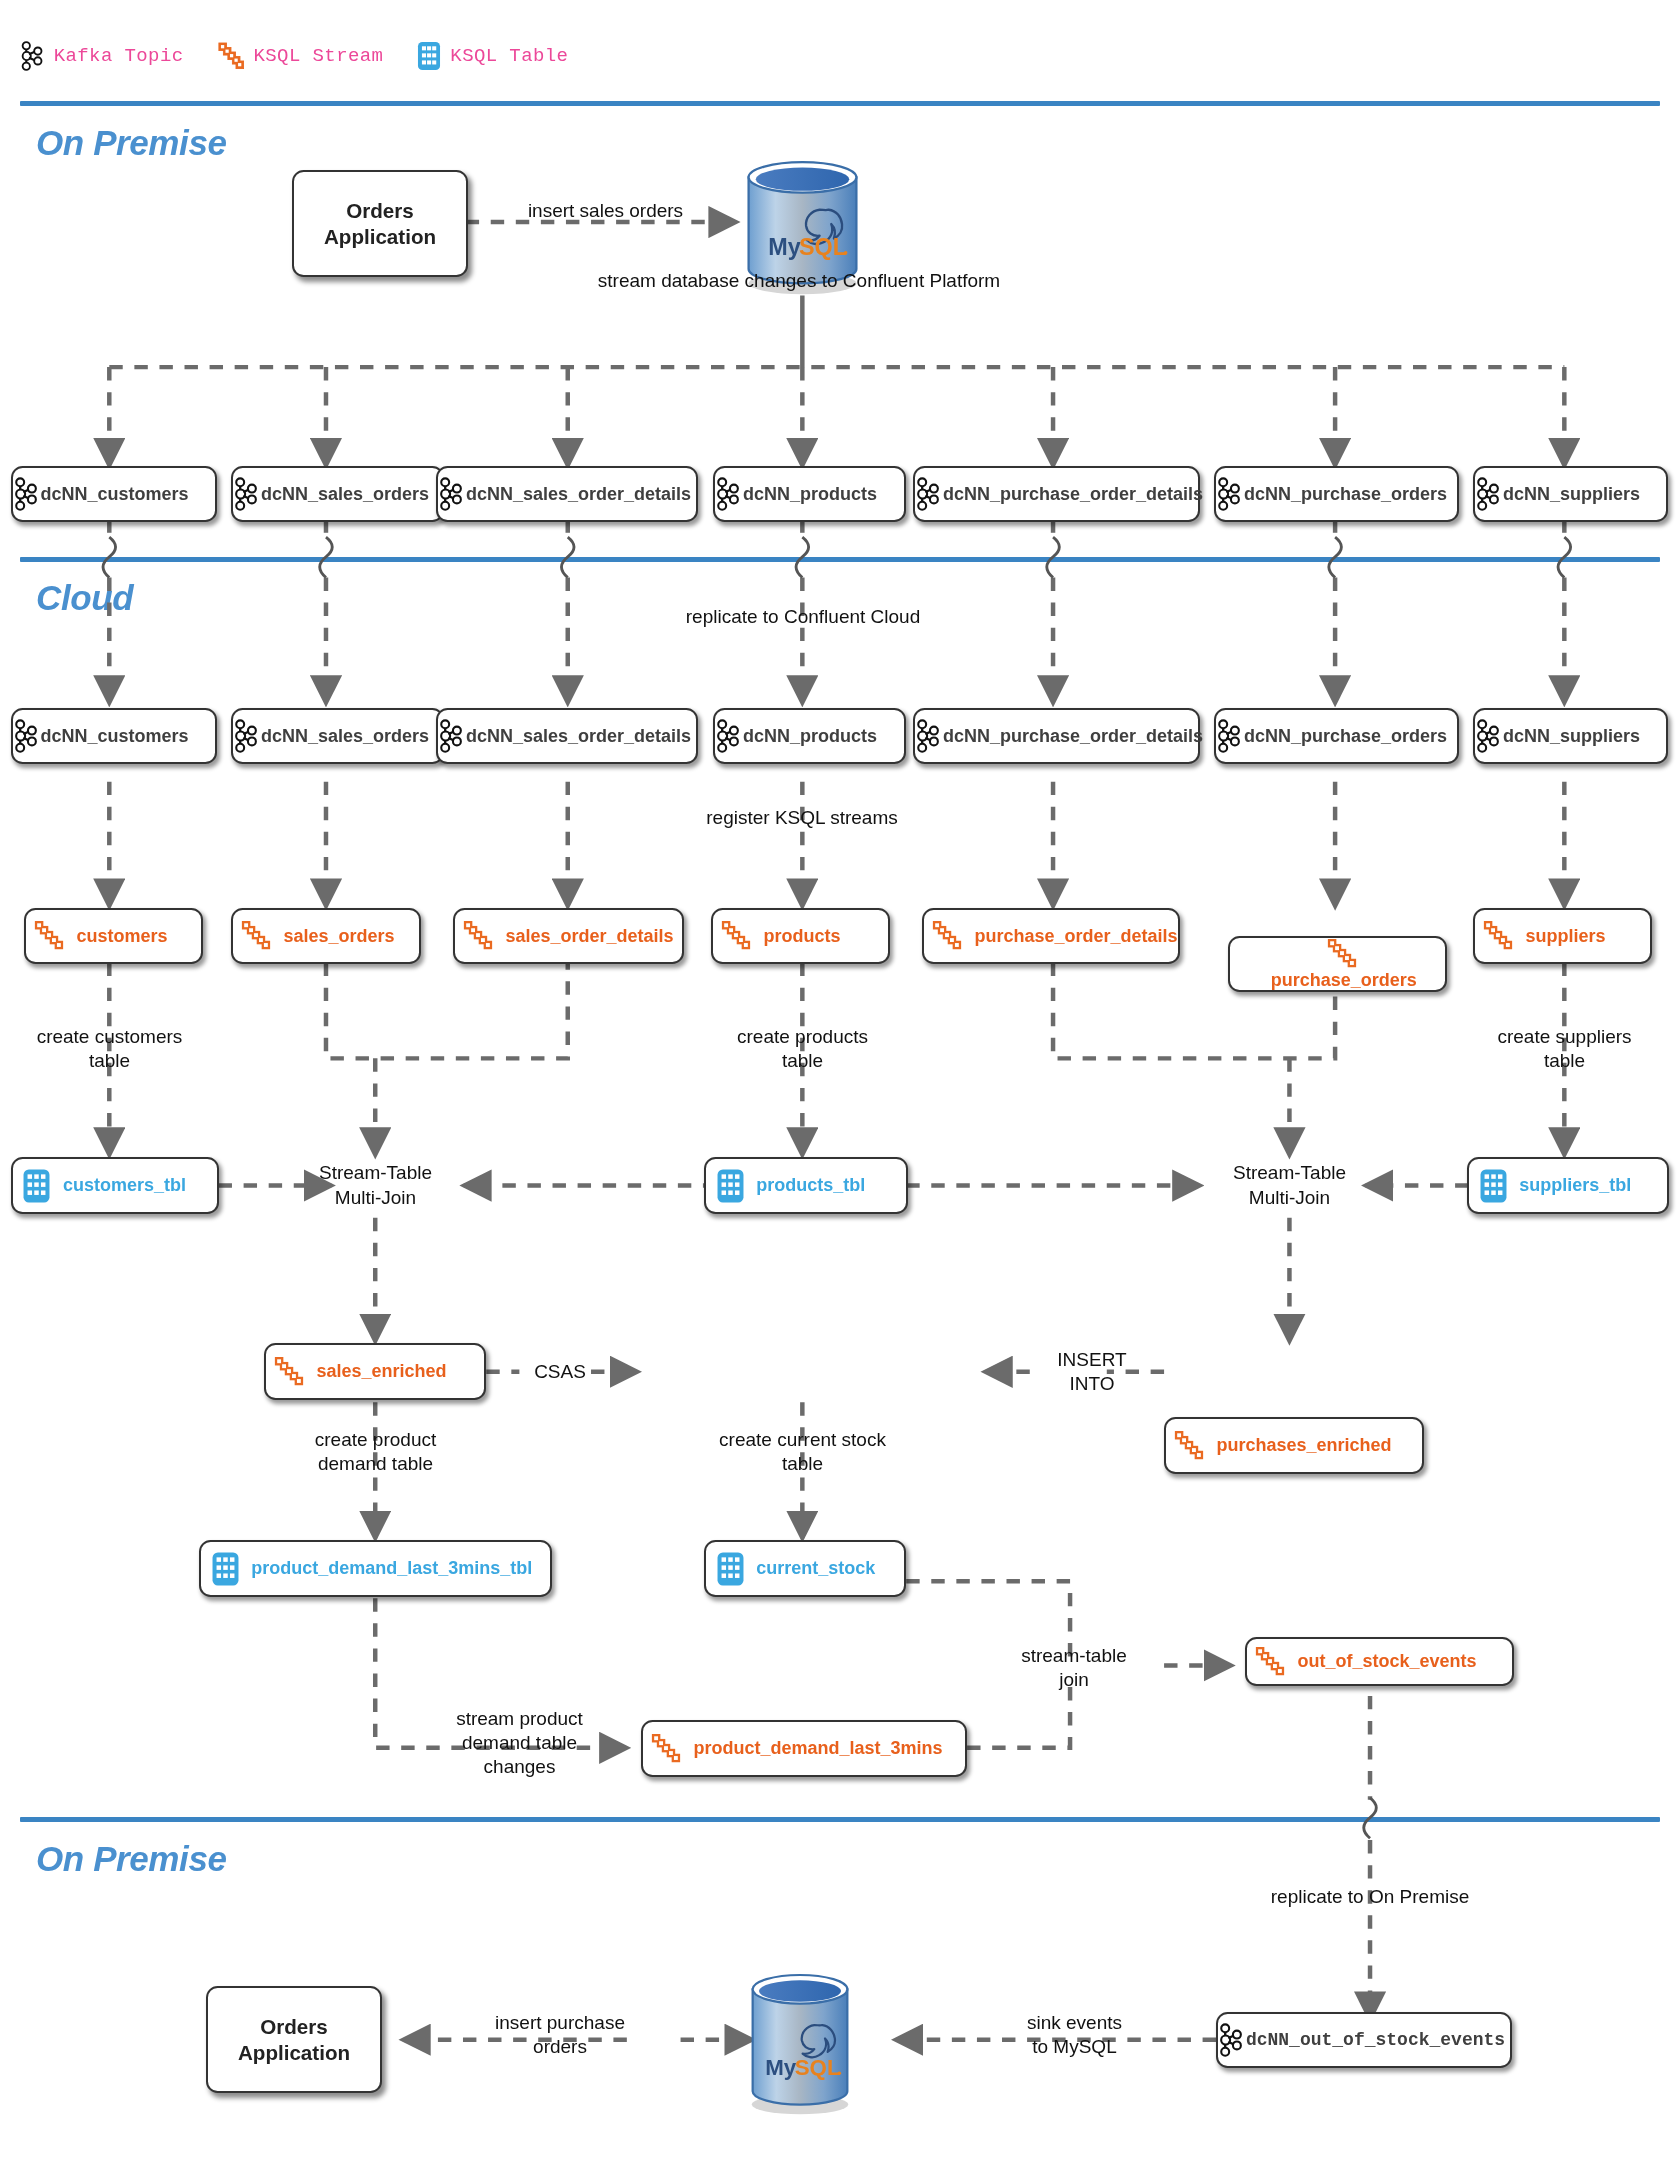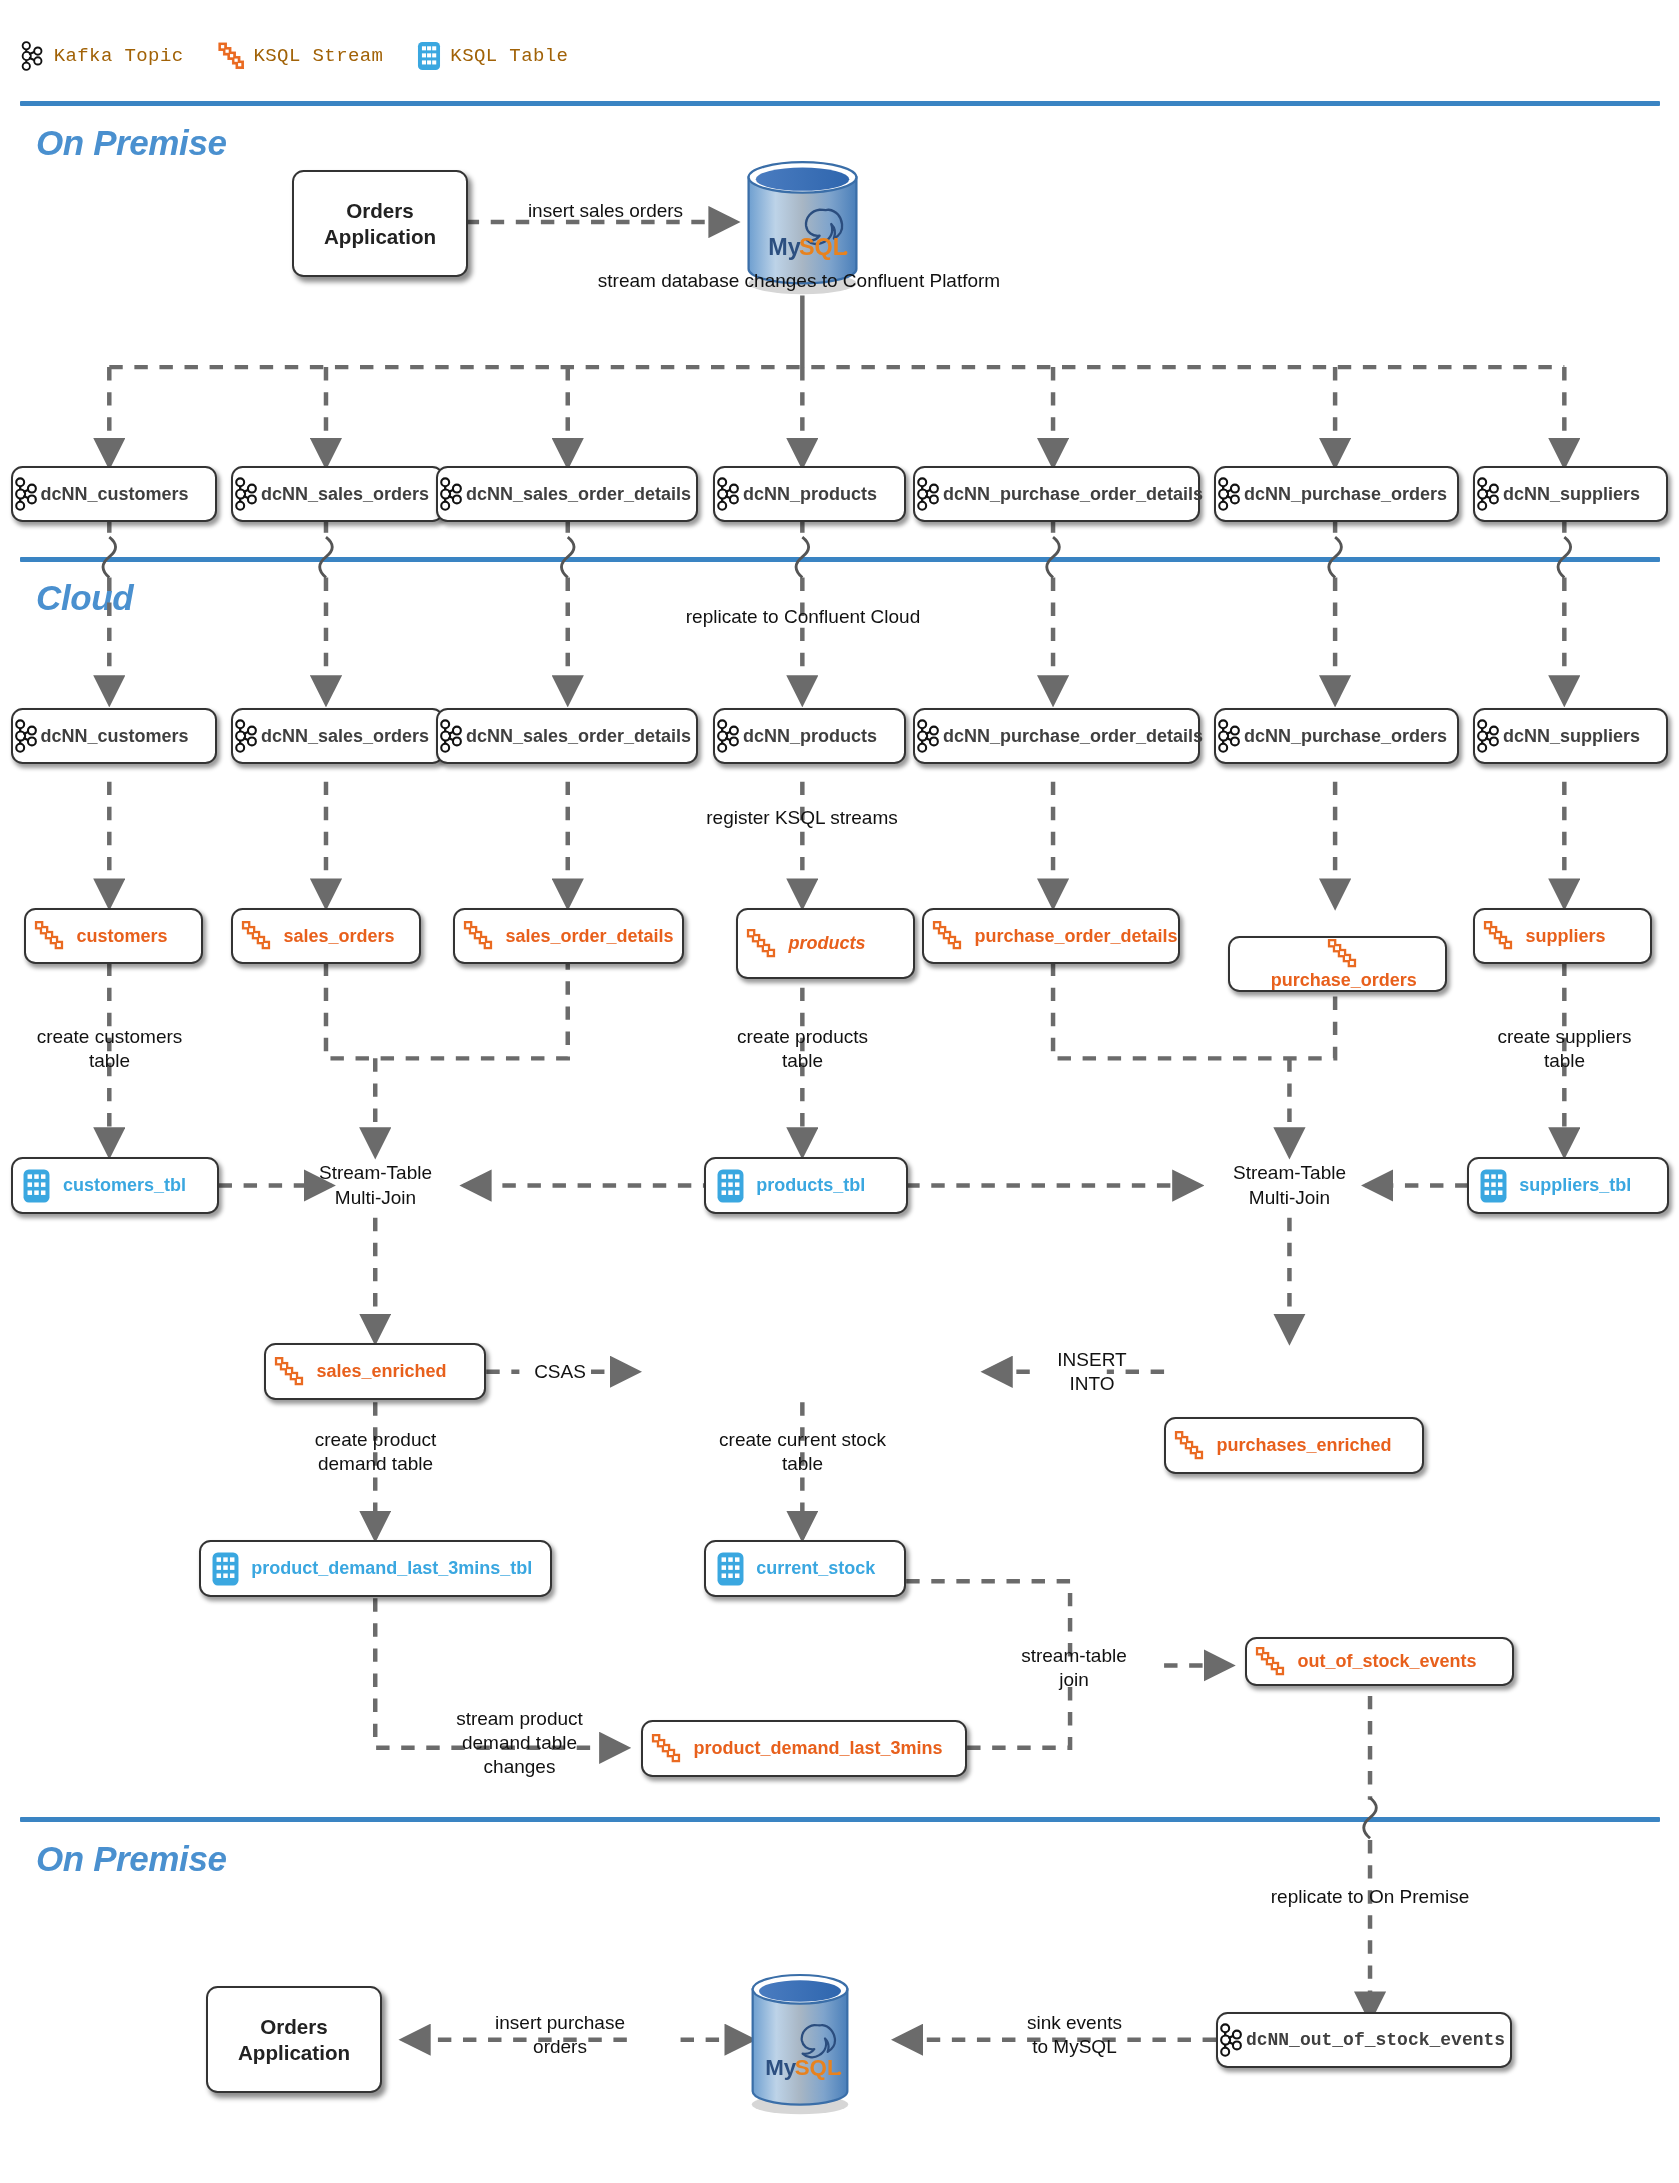--- a/index.html
+++ b/index.html
@@ -3,21 +3,21 @@
 <meta charset="utf-8">
 <style>
   html,body{margin:0;padding:0;background:#ffffff;}
   body{width:1679px;height:2183px;position:relative;
        font-family:"Liberation Sans", sans-serif;-webkit-font-smoothing:antialiased;}
   #root{position:relative;width:1679px;height:2183px;overflow:hidden;}
 
   
   .legend{position:absolute;left:19.7px;top:38px;height:36px;display:flex;align-items:center;}
   .legend-item{display:flex;align-items:center;margin-right:34px;}
-  .legend-label{font-family:"Liberation Mono", monospace;font-size:19px;color:#a16207;margin-left:9px;
+  .legend-label{font-family:"Liberation Mono", monospace;font-size:19px;color:#ec4899;margin-left:9px;
                 letter-spacing:0.4px;}
 
   
   .rule{position:absolute;left:19.7px;width:1640px;height:5.4px;background:#3a84c3;border-radius:0.9px;}
   .section-title{position:absolute;font-style:italic;font-weight:bold;color:#4a90cf;
                  font-size:35px;letter-spacing:-0.4px;}
 
   
   .node{position:absolute;box-sizing:border-box;background:#fff;border:2.7px solid #333;
         border-radius:11.6px;display:flex;align-items:center;
@@ -627,21 +627,21 @@
             <rect x="9.2" y="9.2" width="4.4" height="4.4"></rect>
       <rect x="14.8" y="14.8" width="4.4" height="4.4"></rect>
             <rect x="20.4" y="20.4" width="4.4" height="4.4"></rect>
       <rect x="26" y="26" width="4.4" height="4.4"></rect>
           </g>
         </svg>
     </span>
     <span class="lbl">sales_order_details</span>
   </div>
 
-  <div class="node stream" style="left:736px;top:908px;width:179px;height:71px;font-style:italic;">
+  <div class="node stream" style="left:711px;top:908px;width:179px;height:56px;">
     <span class="ico stream-ico">
       <svg viewBox="0 0 34 36" width="30" height="32">
           <g fill="#ea6a21">
       <rect x="1" y="1" width="9.6" height="9.6"></rect>
             <rect x="6.6" y="6.6" width="9.6" height="9.6"></rect>
       <rect x="12.2" y="12.2" width="9.6" height="9.6"></rect>
             <rect x="17.8" y="17.8" width="9.6" height="9.6"></rect>
       <rect x="23.4" y="23.4" width="9.6" height="9.6"></rect>
           </g>
       <g fill="#fff">

